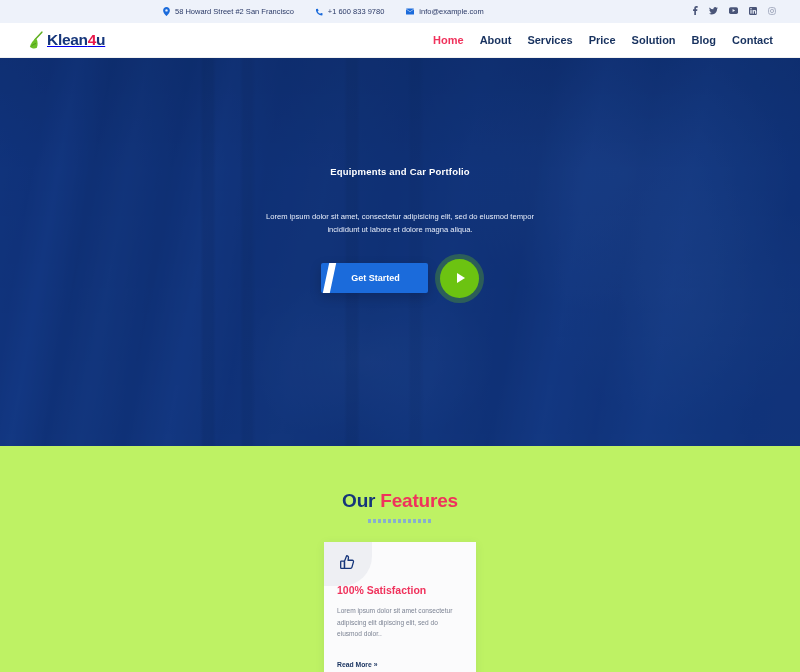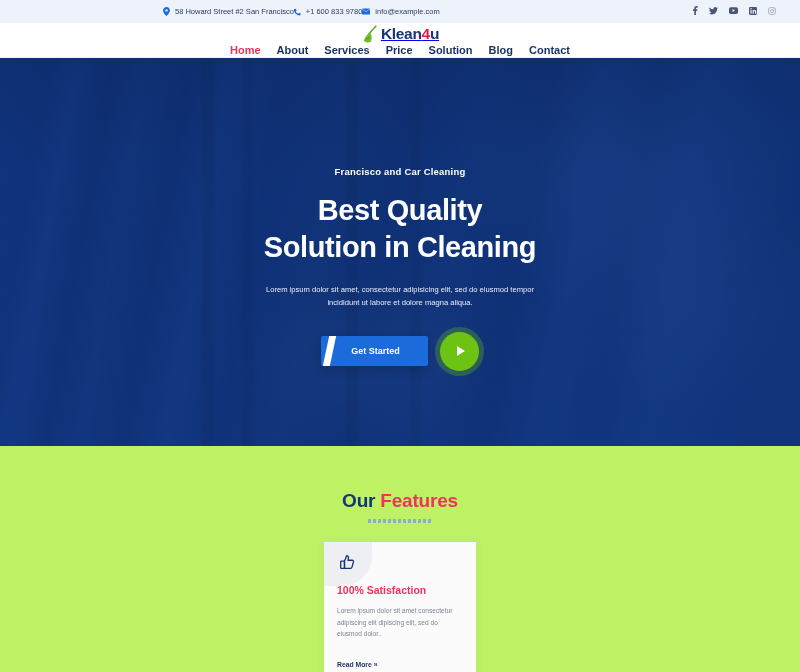--- a/index.html
+++ b/index.html
@@ -17,40 +17,39 @@
     display: flex;
     align-items: center;
     padding: 0 18px;
     font-size: 7.5px;
     color: #2b3a67;
   }
   .topbar-inner {
     width: 770px; margin: 0 auto;
     display: flex; align-items: center;
   }
-  .contact-group { display: flex; align-items: flex-end; margin-left: 145px; }
+  .contact-group { display: flex; align-items: flex-end; gap: 22px; margin-left: 145px; }
   .contact-item { display: flex; align-items: center; gap: 5px; white-space: nowrap; }
   .contact-item svg { display: block; }
   .topbar-spacer { flex: 1; }
   .social-group { display: flex; align-items: center; gap: 11px; margin-right: 6px; }
   .social-group .sicon { color: #4a5578; display: block; }
   .social-group .sicon.dim { opacity: .45; }
 
   
   .navbar {
     height: 35px;
     background: #ffffff;
     display: flex; align-items: center;
     border-bottom: 1px solid #f2f2f2;
   }
   .navbar-inner {
     width: 770px; margin: 12px auto;
     display: flex; align-items: center;
     padding: 0 12px;
-    flex-direction: column;
   }
   .brand { display: flex; align-items: center; gap: 3px; }
   .brand-mark { width: 17px; height: 19px; display: block; }
   .brand-text {
     font-size: 15.5px; font-weight: bold; letter-spacing: -0.3px;
     color: #15357a; line-height: 1;
   }
   .brand-text .accent { color: #e8174a; }
   .nav-spacer { flex: 1; }
   .nav-links { display: flex; align-items: center; gap: 16px; }
@@ -309,25 +308,21 @@
     </nav>
   </div>
 </div>
 
 <section class="hero">
   <div class="hero-photo"></div>
   <div class="hero-overlay"></div>
   <div class="hero-tint"></div>
 
   <div class="hero-content">
-    <div class="hero-eyebrow">Francisco and Car Cleaning</div>
-    <h1 class="hero-title">
-      <div>Best Quality</div>
-      <div>Solution in Cleaning</div>
-    </h1>
+    <div class="hero-eyebrow">Equipments and Car Portfolio</div>
     <p class="hero-sub">Lorem ipsum dolor sit amet, consectetur adipisicing elit, sed do eiusmod tempor incididunt ut labore et dolore magna aliqua.</p>
 
     <div class="hero-actions">
       <button class="btn-started">
         <span>Get Started</span>
       </button>
       <button class="btn-play">
         <span class="tri"></span>
       </button>
     </div>

